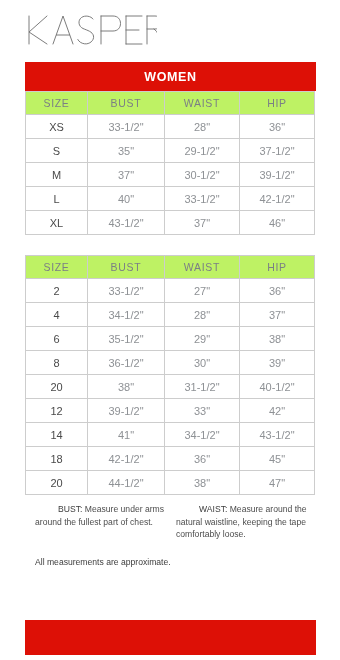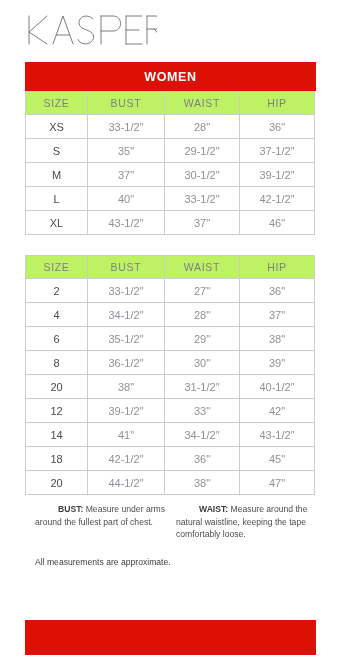--- a/index.html
+++ b/index.html
@@ -109,21 +109,21 @@
     align-items: flex-start;
   }
   .note-col-left  { width: 141px; }
   .note-col-right { width: 134px; }
 
   .note {
     font-size: 8.6px;
     line-height: 12.5px;
     color: #4d4d4d;
   }
-  .note b { font-weight: bold; color: #3c3c3c; padding-left: 23px; }
+  .note b { font-weight: normal; color: #3c3c3c; padding-left: 23px; }
 
   .note-hips {
     margin-top: 14px;
     width: 150px;
   }
   .note-approx {
     margin-top: 15px;
     font-size: 8.6px;
     line-height: 12.5px;
     font-weight: normal;

